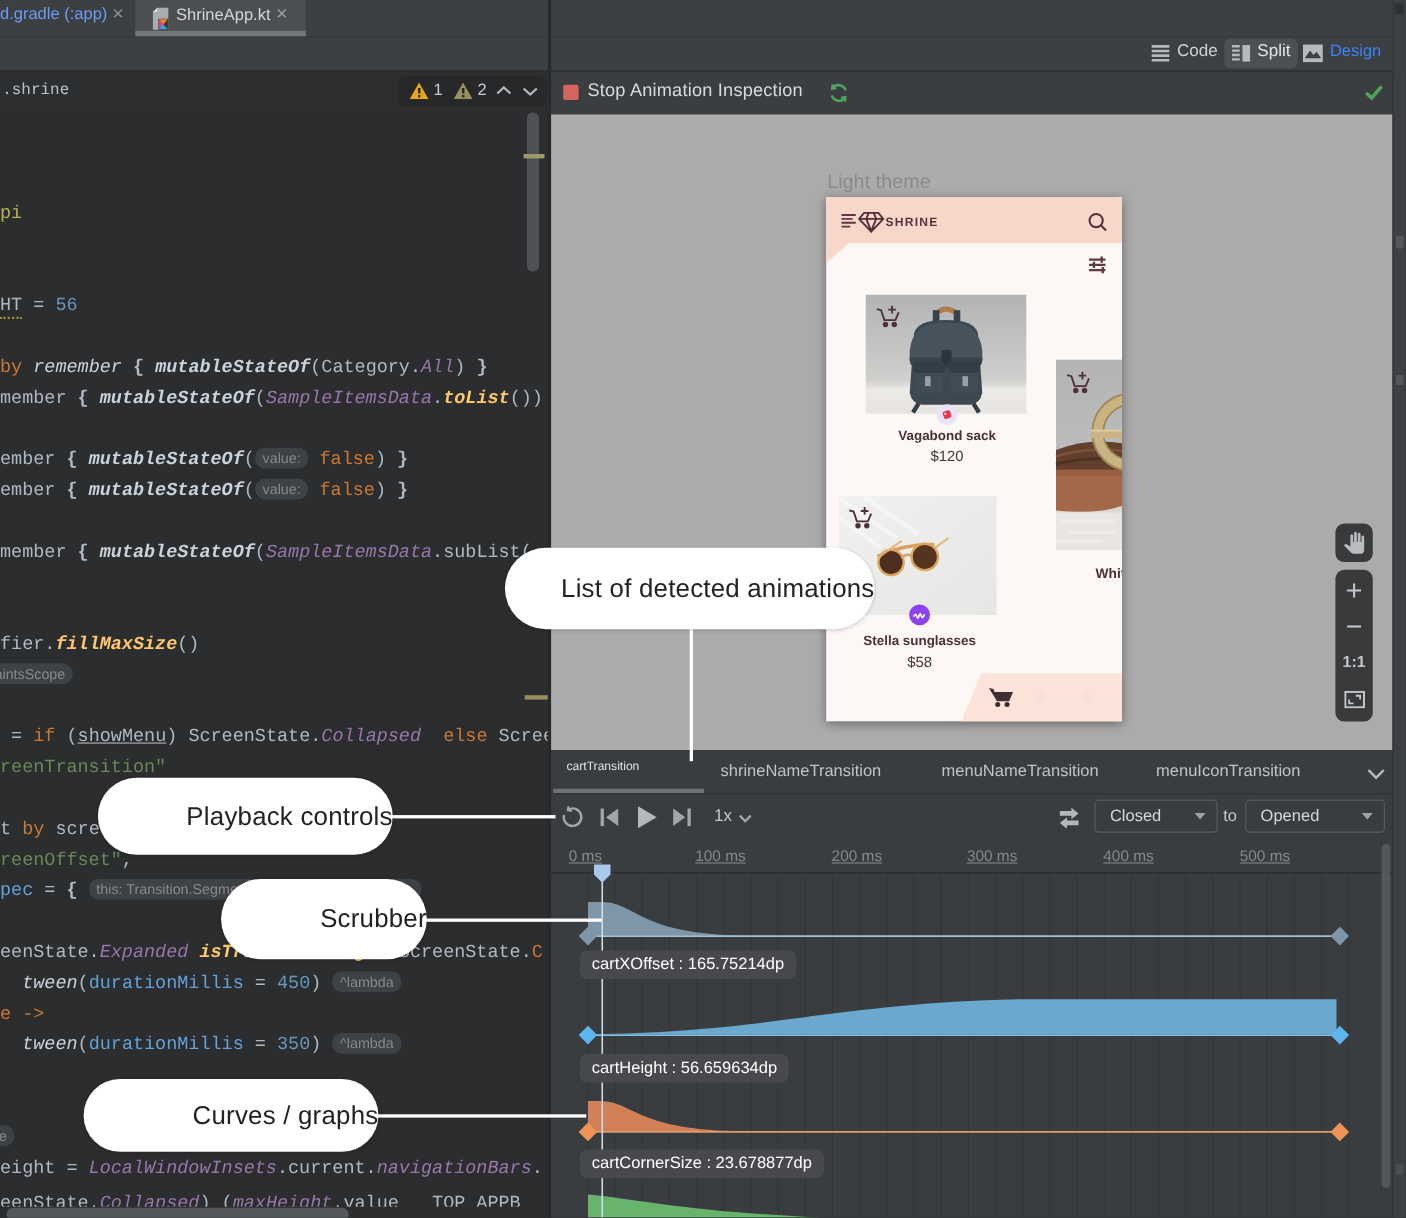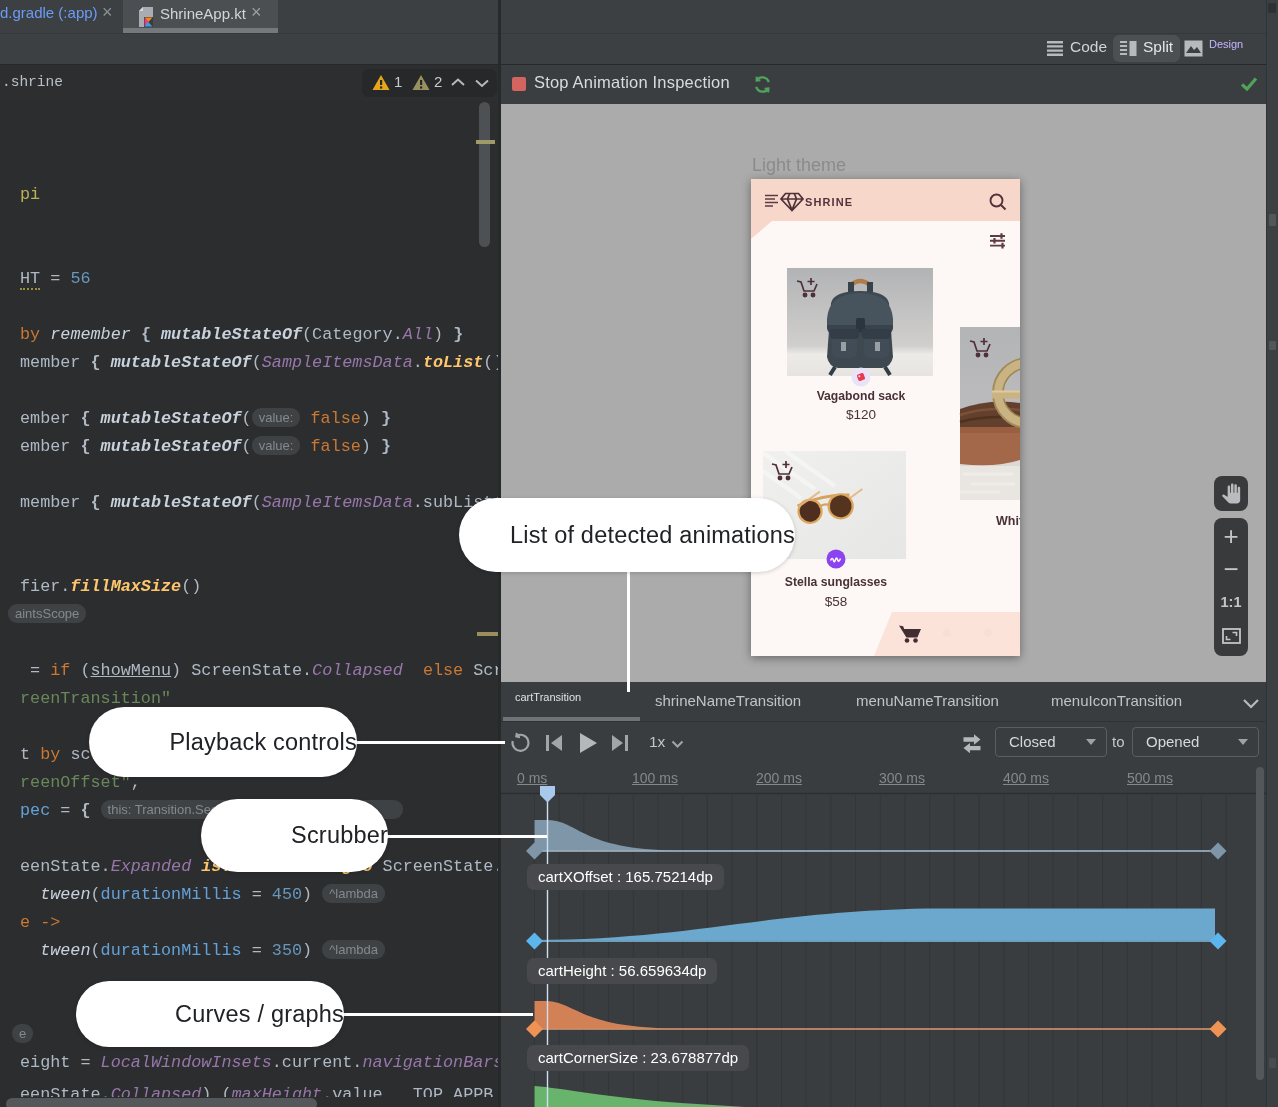--- a/index.html
+++ b/index.html
@@ -1,19 +1,19 @@
 <!DOCTYPE html>
 <html><head>
 <meta charset="utf-8">
 <style>
   html,body{margin:0;padding:0;}
   body{width:1278px;height:1107px;position:relative;overflow:hidden;background:#2b2d2f;font-family:"Liberation Sans",sans-serif;}
   .abs{position:absolute;}
   .mono{font-family:"Liberation Mono",monospace;}
-  .line{position:absolute;left:0;height:28px;line-height:28px;font-family:"Liberation Mono",monospace;font-size:16.8px;white-space:pre;color:#aeb9c4;padding-left:20px;}
+  .line{position:absolute;left:0;height:28px;line-height:28px;font-family:"Liberation Mono",monospace;font-size:16.8px;white-space:pre;color:#aeb9c4;}
   .kw{color:#cc7832;}
   .num{color:#6897bb;}
   .str{color:#6a8759;}
   .pur{color:#9876aa;font-style:italic;}
   .fn{color:#ffc66d;font-style:italic;font-weight:bold;text-align:right;}
   .ext{color:#c8d2dc;font-style:italic;}
   .na{color:#63a1d8;}
   .chip{display:inline-block;background:#3f4245;color:#85898d;font-size:13px;line-height:17px;border-radius:9px;padding:1px 7px;font-family:"Liberation Sans",sans-serif;vertical-align:1px;}
   .ptxt{color:#202225;font-size:23.5px;letter-spacing:.2px;}
   .pill{position:absolute;background:#fff;border-radius:200px;display:flex;align-items:center;justify-content:flex-end;z-index:40;box-shadow:0 1px 4px rgba(0,0,0,0.18);}
@@ -56,21 +56,21 @@
     <g stroke="#b6babd" stroke-width="2.2" fill="none">
       <path d="M1,2 h7 M1,6 h7 M1,10 h7 M1,14 h7"></path>
     </g>
     <rect x="10.5" y="1" width="7" height="15" fill="#b6babd"></rect>
   </svg>
 <div class="abs" style="left:1143px;top:38px;font-size:15.5px;color:#e3e6e8;">Split</div>
 <svg class="abs" style="left:1184px;top:40px;" width="19" height="17" viewBox="0 0 19 17">
     <rect x="0.5" y="0.5" width="18" height="16" fill="#b6babd"></rect>
     <path d="M2,13 L7,6 L10,10 L13,7 L17,13 Z" fill="#3d4043"></path>
   </svg>
-<div class="abs" style="left:1209px;top:38px;font-size:11px;color:#c4b5fd;">Design</div>
+<div class="abs" style="left:1209px;top:38px;font-size:15px;color:#3b82f6;">Design</div>
 
 <div class="abs mono" style="left:2px;top:74px;font-size:14.5px;color:#b9c0c7;">.shrine</div>
 <div class="abs" style="left:362px;top:69px;width:135px;height:28px;background:#26282a;border-radius:7px;"></div>
 <svg class="abs" style="left:372px;top:74px;" width="18" height="17" viewBox="0 0 18 17">
     <path d="M9,1 L17.5,16 L0.5,16 Z" fill="#e5a61b"></path>
     <rect x="8" y="6" width="2.2" height="5" fill="#26282a"></rect>
     <rect x="8" y="12.4" width="2.2" height="2.2" fill="#26282a"></rect>
   </svg>
 <div class="abs" style="left:394px;top:73px;font-size:15px;color:#c7cbd0;">1</div>
 <svg class="abs" style="left:412px;top:74px;" width="18" height="17" viewBox="0 0 18 17">

